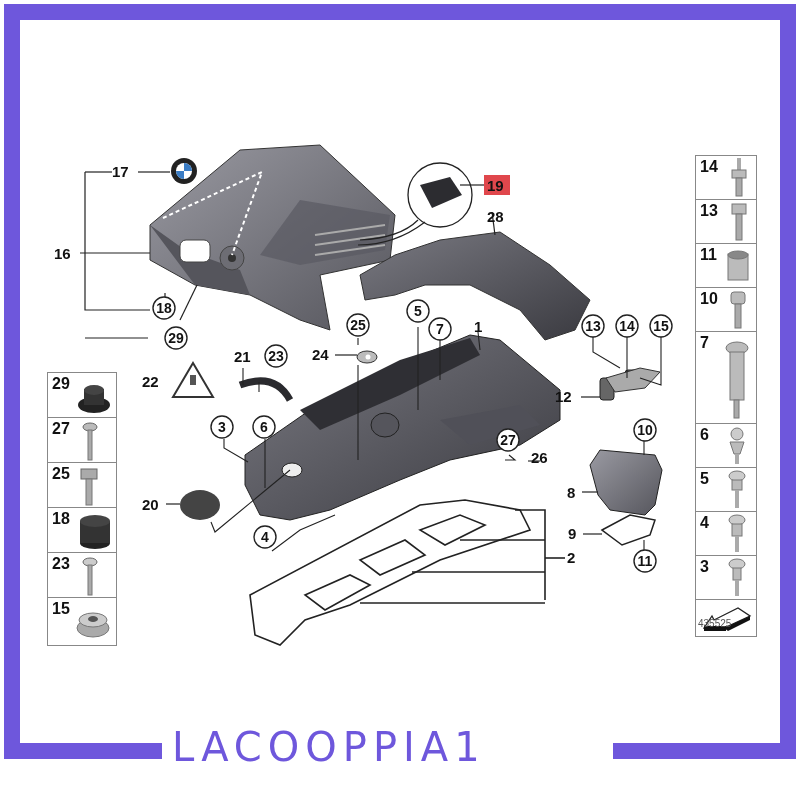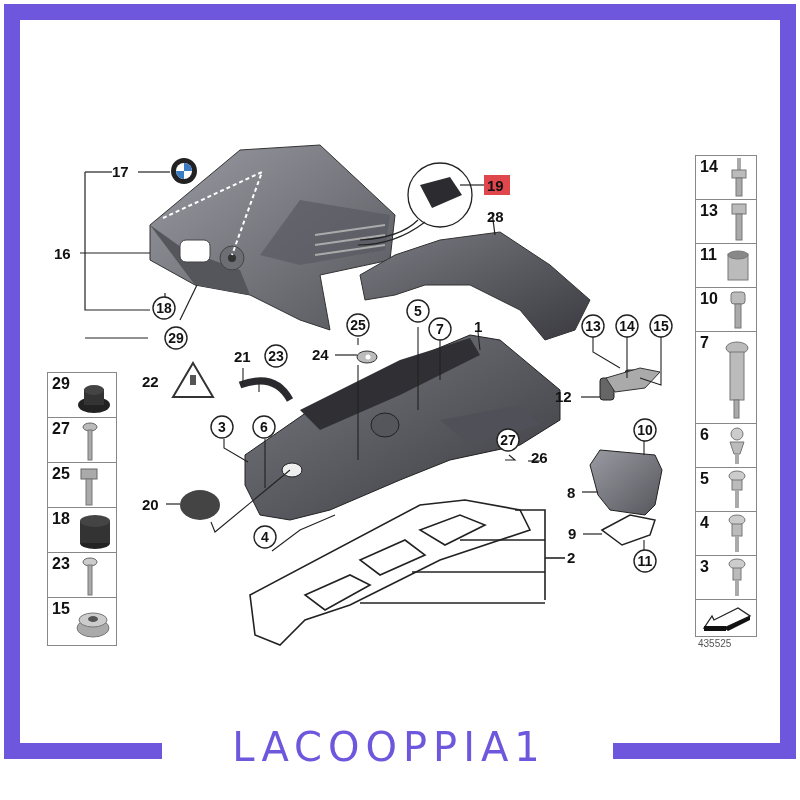--- a/index.html
+++ b/index.html
@@ -2,30 +2,30 @@
 <html><head>
 <meta charset="utf-8">
 <style>
   html, body { margin:0; padding:0; background:#ffffff; }
   body { width:800px; height:800px; position:relative; overflow:hidden; font-family:"Liberation Sans", sans-serif; }
   .frame-top { position:absolute; left:4px; top:4px; width:792px; height:16px; background:#6e57dc; }
   .frame-left { position:absolute; left:4px; top:4px; width:16px; height:755px; background:#6e57dc; }
   .frame-right { position:absolute; right:4px; top:4px; width:16px; height:755px; background:#6e57dc; }
   .frame-bottom-left { position:absolute; left:4px; top:743px; width:158px; height:16px; background:#6e57dc; }
   .frame-bottom-right { position:absolute; left:613px; top:743px; width:183px; height:16px; background:#6e57dc; }
-  .watermark { position:absolute; left:172px; top:724px; width:434px; height:46px; color:#6e57dc; font-family:"DejaVu Sans", sans-serif; font-size:40px; letter-spacing:6px; line-height:46px; text-align:center; }
+  .watermark { position:absolute; left:172px; top:724px; width:434px; height:46px; color:#6e57dc; font-family:"DejaVu Sans", sans-serif; font-size:40px; letter-spacing:6px; line-height:46px; }
   svg.diagram { position:absolute; left:0; top:0; }
   .lbl { font-family:"Liberation Sans", sans-serif; font-weight:bold; font-size:15px; fill:#111; }
   .lbl-s { font-family:"Liberation Sans", sans-serif; font-weight:bold; font-size:14px; fill:#111; }
   .side-panel { position:absolute; border:1px solid #888; background:#fff; }
   .side-cell { position:relative; border-bottom:1px solid #888; box-sizing:border-box; }
   .side-cell:last-child { border-bottom:none; }
   .side-num { position:absolute; left:4px; top:2px; font-weight:bold; font-size:16px; color:#111; font-family:"Liberation Sans", sans-serif; }
   .side-icon { position:absolute; }
-  .ref-number { position:absolute; left:698px; top:638px; font-size:10px; color:#555; font-family:"Liberation Sans", sans-serif; }
+  .ref-number { position:absolute; left:698px; top:618px; font-size:10px; color:#555; font-family:"Liberation Sans", sans-serif; }
 </style>
 </head>
 <body>
 
 <div class="frame-top"></div>
 <div class="frame-left"></div>
 <div class="frame-right"></div>
 <div class="frame-bottom-left"></div>
 <div class="frame-bottom-right"></div>
 <div class="watermark">LACOOPPIA1</div>

